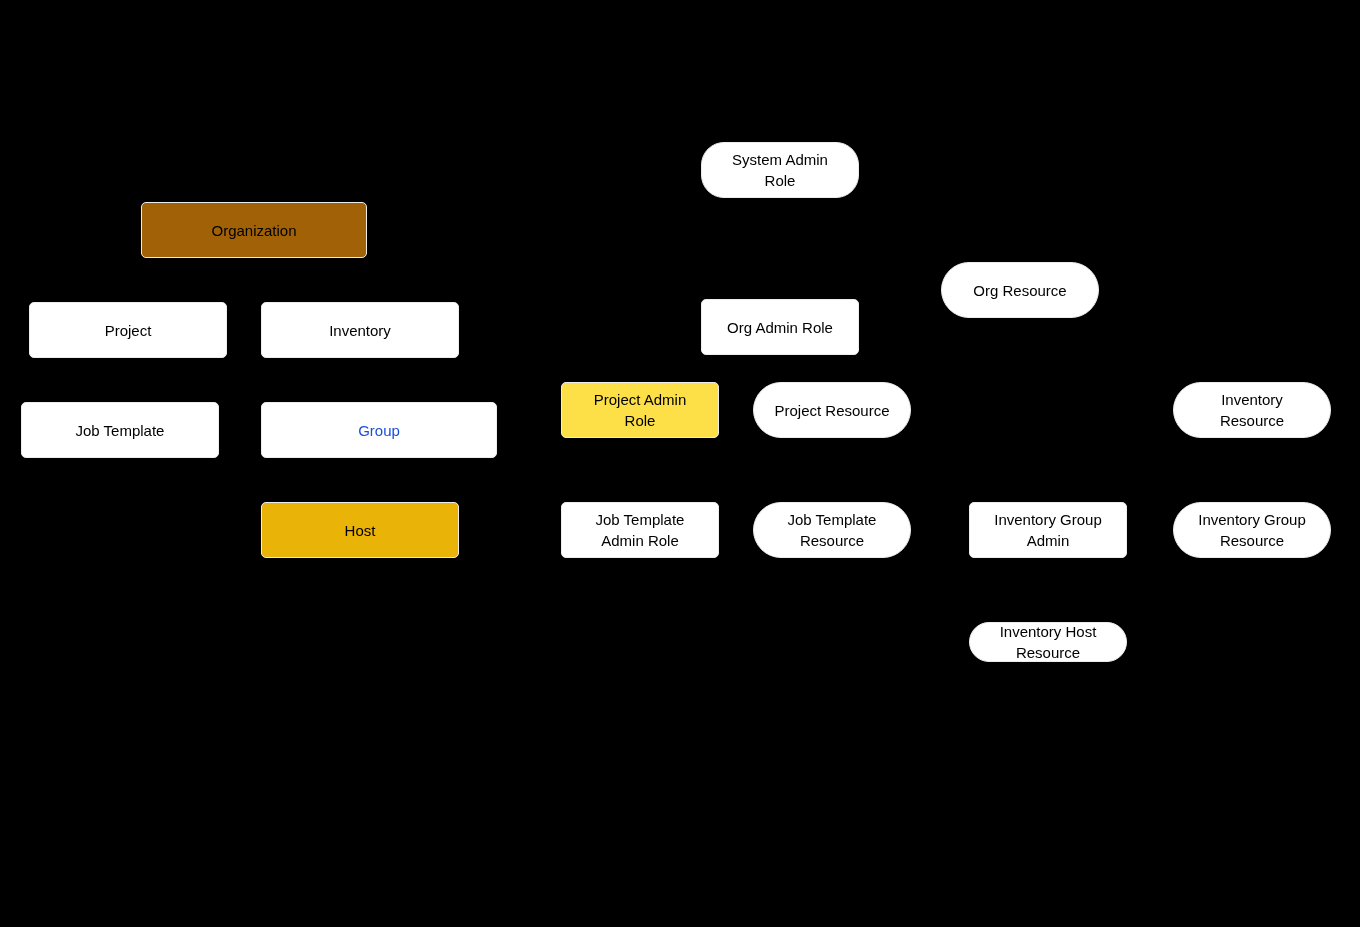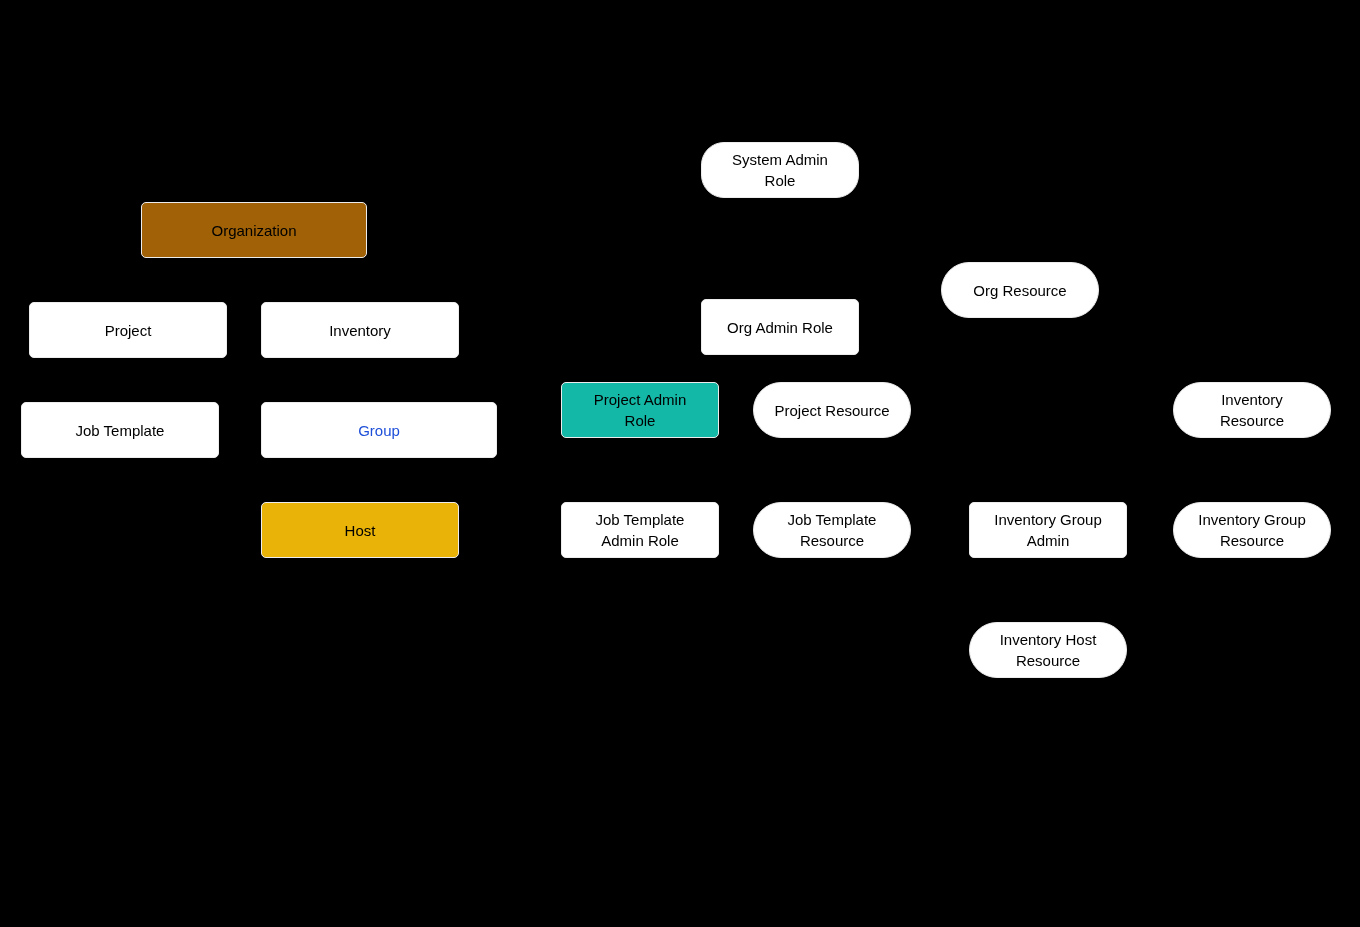--- a/index.html
+++ b/index.html
@@ -44,28 +44,28 @@
     <div class="node rect" style="left: 141px; top: 202px; width: 226px; height: 56px; background: #a16207; color: rgb(0, 0, 0);">Organization</div>
     <div class="node rect" style="left: 21px; top: 302px; width: 198px; height: 56px; background: rgb(255, 255, 255); color: rgb(0, 0, 0); margin-left: 8px;">Project</div>
     <div class="node rect" style="left: 261px; top: 302px; width: 198px; height: 56px; background: rgb(255, 255, 255); color: rgb(0, 0, 0);">Inventory</div>
     <div class="node rect" style="left: 21px; top: 402px; width: 198px; height: 56px; background: rgb(255, 255, 255); color: rgb(0, 0, 0);">Job Template</div>
     <div class="node rect" style="left: 261px; top: 402px; width: 236px; height: 56px; background: rgb(255, 255, 255); color: #1d4ed8;">Group</div>
     <div class="node rect" style="left: 261px; top: 502px; width: 198px; height: 56px; background: #eab308; color: rgb(0, 0, 0);">Host</div>
     <div class="node rect" style="left: 701px; top: 142px; width: 158px; height: 56px; background: rgb(255, 255, 255); color: rgb(0, 0, 0); border-radius: 23px;">System Admin
 Role</div>
     <div class="node rect" style="left: 701px; top: 262px; width: 158px; height: 56px; background: rgb(255, 255, 255); color: rgb(0, 0, 0); margin-top: 37px;">Org Admin Role</div>
     <div class="node stadium" style="left: 941px; top: 262px; width: 158px; height: 56px; background: rgb(255, 255, 255); color: rgb(0, 0, 0);">Org Resource</div>
-    <div class="node rect" style="left: 561px; top: 382px; width: 158px; height: 56px; background: #14b8a6; color: rgb(0, 0, 0);">Project Admin
+    <div class="node rect" style="left: 561px; top: 382px; width: 158px; height: 56px; background: #fde047; color: rgb(0, 0, 0);">Project Admin
 Role</div>
     <div class="node stadium" style="left: 753px; top: 382px; width: 158px; height: 56px; background: rgb(255, 255, 255); color: rgb(0, 0, 0);">Project Resource</div>
     <div class="node stadium" style="left: 1173px; top: 382px; width: 158px; height: 56px; background: rgb(255, 255, 255); color: rgb(0, 0, 0);">Inventory
 Resource</div>
     <div class="node rect" style="left: 561px; top: 502px; width: 158px; height: 56px; background: rgb(255, 255, 255); color: rgb(0, 0, 0);">Job Template
 Admin Role</div>
     <div class="node stadium" style="left: 753px; top: 502px; width: 158px; height: 56px; background: rgb(255, 255, 255); color: rgb(0, 0, 0);">Job Template
 Resource</div>
     <div class="node rect" style="left: 969px; top: 502px; width: 158px; height: 56px; background: rgb(255, 255, 255); color: rgb(0, 0, 0);">Inventory Group
 Admin</div>
     <div class="node stadium" style="left: 1173px; top: 502px; width: 158px; height: 56px; background: rgb(255, 255, 255); color: rgb(0, 0, 0);">Inventory Group
 Resource</div>
-    <div class="node stadium" style="left: 969px; top: 622px; width: 158px; height: 56px; background: rgb(255, 255, 255); color: rgb(0, 0, 0);">Inventory Host
+    <div class="node stadium" style="left: 969px; top: 622px; width: 158px; height: 40px; background: rgb(255, 255, 255); color: rgb(0, 0, 0);">Inventory Host
 Resource</div>
   </div>
 
 </body></html>

